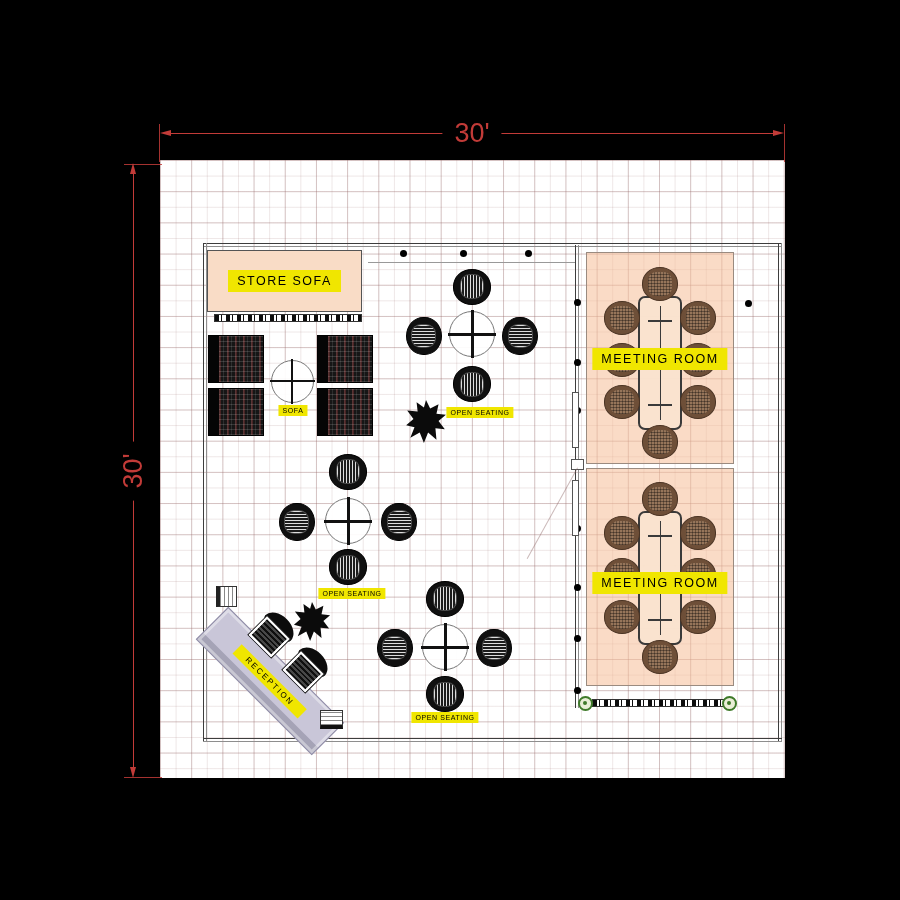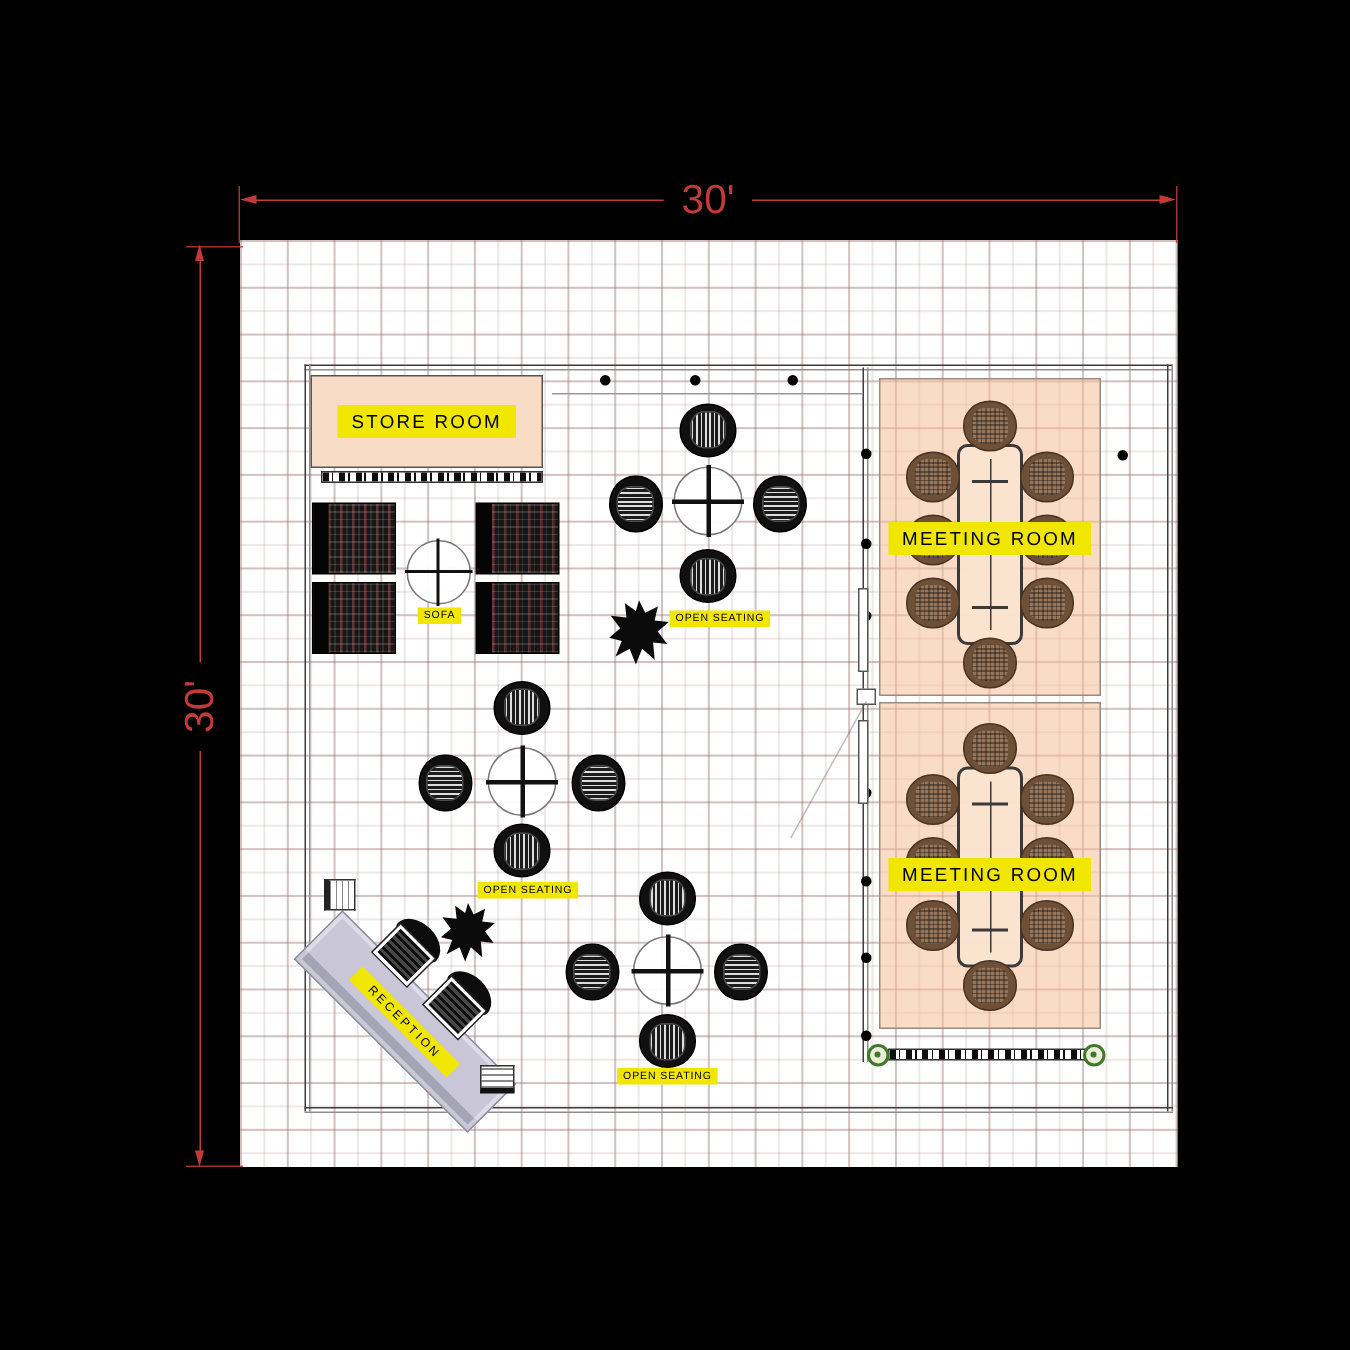--- a/index.html
+++ b/index.html
@@ -159,21 +159,21 @@
 <div class="dot" style="left:574px; top:635px;"></div>
 <div class="dot" style="left:574px; top:687px;"></div>
 <div class="dot" style="left:745px; top:300px;"></div>
 
 <div class="door-leaf" style="left:572px; top:392px; height:56px;"></div>
 <div class="door-leaf" style="left:572px; top:480px; height:56px;"></div>
 <div class="door-leaf" style="left:571px; top:459px; width:13px; height:11px;"></div>
 <div class="door-swing" style="left:578px; top:468px; width:104px; transform:rotate(119deg);"></div>
 
 <div id="store-room" style="left:207px; top:250px; width:155px; height:62px;">
-  <span class="ylabel label-lg">STORE ROOM</span>
+  <span class="ylabel label-lg">STORE SOFA</span>
 </div>
 <div class="hatch" style="left:214px; top:314px; width:148px;"></div>
 
 <div class="sofa" style="left:209px; top:336px;"></div>
 <div class="sofa" style="left:318px; top:336px;"></div>
 <div class="sofa" style="left:209px; top:389px;"></div>
 <div class="sofa" style="left:318px; top:389px;"></div>
 <div class="round-table rt-thin" style="left:271px; top:360px; width:43px; height:43px;"></div>
 <span class="ylabel label-sm label-abs" style="left:293px; top:405px;">SOFA</span>
 

